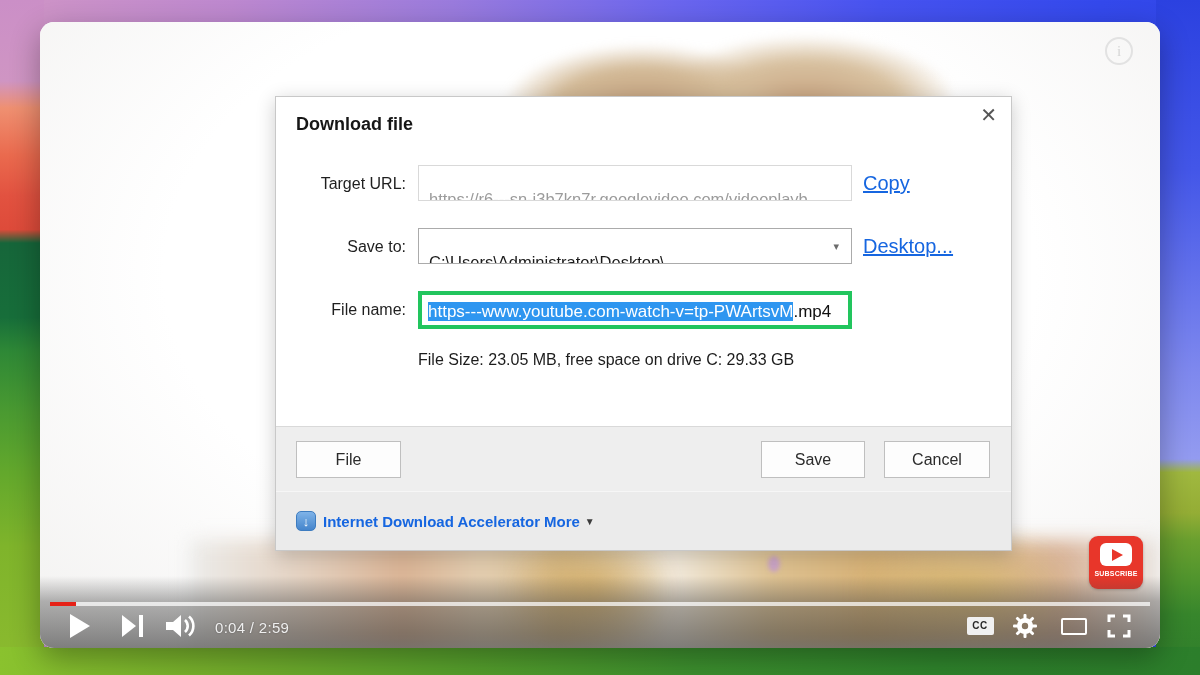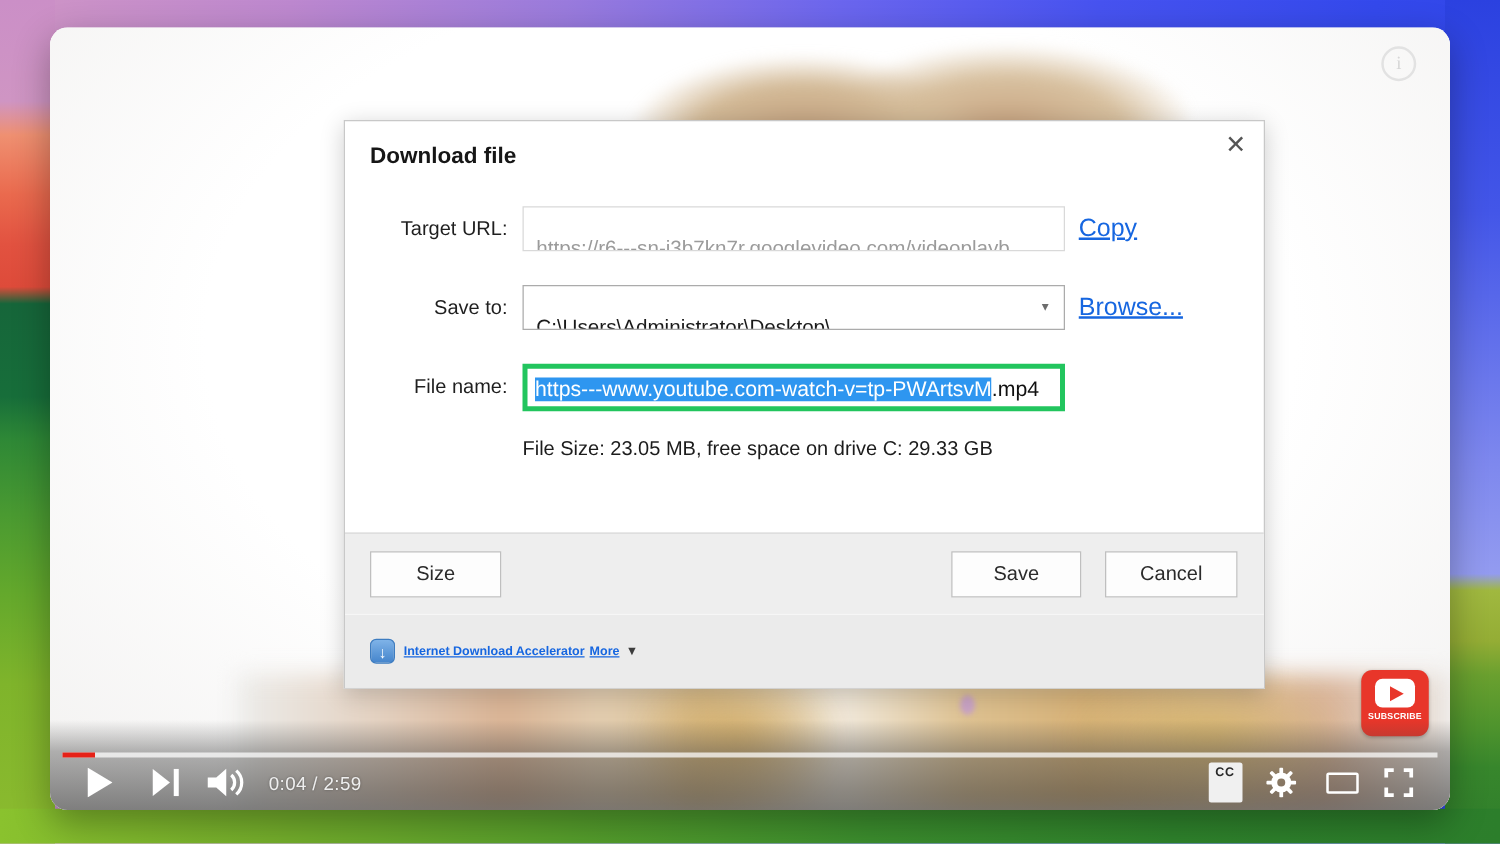--- a/index.html
+++ b/index.html
@@ -47,21 +47,21 @@
   .progress-track { position:absolute; left:10px; right:10px; bottom:42px; height:4px; background:rgba(255,255,255,.72); }
   .progress-played { width:26px; height:100%; background:#e62117; }
   .pc { position:absolute; bottom:8px; height:28px; background:none; border:none; cursor:pointer;
     display:flex; align-items:center; justify-content:center; }
   .pc.play { left:28px; width:24px; }
   .pc.next { left:80px; width:26px; }
   .pc.vol  { left:124px; width:34px; }
   .time { position:absolute; left:175px; bottom:12px; color:#efefef; font-size:15px; letter-spacing:.3px;
     text-shadow:0 0 2px rgba(0,0,0,.35); }
   .pc.cc   { left:925px; width:30px; }
-  .cc-box { width:27px; height:32px; background:#f0f0f0; border-radius:2px; color:#2a2a2a; font-size:10px;
+  .cc-box { width:27px; height:18px; background:#f0f0f0; border-radius:2px; color:#2a2a2a; font-size:10px;
     font-weight:bold; text-align:center; line-height:18px; letter-spacing:.5px; }
   .pc.gear { left:972px; width:26px; }
   .pc.mini { left:1019px; width:30px; }
   .mini-rect { display:block; width:26px; height:17px; border:2px solid #fff; border-radius:2px; }
   .pc.full { left:1065px; width:28px; }
 
   .dialog { position:absolute; left:235px; top:74px; width:737px; height:455px; background:#fff;
     border:1px solid #c8c8c8; box-shadow:0 4px 18px rgba(0,0,0,.20); }
   .dlg-title { position:absolute; left:20px; top:17px; font-size:18px; font-weight:bold; color:#161616; }
   .dlg-close { position:absolute; right:14px; top:6px; background:none; border:none; font-size:20px;
@@ -84,21 +84,21 @@
   .btn { position:absolute; top:344px; height:37px; background:#fdfdfd; border:1px solid #bfbfbf;
     font-size:16px; color:#2b2b2b; cursor:pointer; }
   .btn.open { left:20px; width:105px; }
   .btn.save { left:485px; width:104px; }
   .btn.cancel { left:608px; width:106px; }
   .dlg-ida { position:absolute; left:0; right:0; top:394px; bottom:0; background:#ebebeb;
     border-top:1px solid #f6f6f6; display:flex; align-items:center; padding-left:20px; }
   .ida-icon { width:20px; height:20px; border-radius:5px; border:1px solid #3d7cc0; margin-right:7px;
     background:linear-gradient(180deg,#7fb3e8,#4585cc); color:#fff; font-size:13px; font-weight:bold;
     text-align:center; line-height:19px; }
-  .ida-link, .more-link { font-size:10px; color:#1666e0; text-decoration:underline; font-weight:bold; cursor:pointer; }
+  .ida-link, .more-link { font-size:15px; color:#1666e0; font-weight:bold; cursor:pointer; }
   .more-link { margin-left:4px; }
   .more-arrow { margin-left:5px; font-size:10px; color:#3c3c3c; }
 </style>
 </head>
 <body>
 
 <div class="screen">
   <div class="wp-left"></div>
   <div class="wp-right"></div>
   <div class="wp-bottom"></div>
@@ -134,32 +134,32 @@
         </div>
         <a class="f-link">Copy</a>
       </div>
 
       <div class="form-row row2">
         <label class="f-label">Save to:</label>
         <div class="f-field save-field">
           <span>C:\Users\Administrator\Desktop\</span>
           <span class="caret">▾</span>
         </div>
-        <a class="f-link">Browse...</a>
+        <a class="f-link">Desktop...</a>
       </div>
 
       <div class="form-row row3">
         <label class="f-label">File name:</label>
         <div class="f-field name-field"><span class="sel">https---www.youtube.com-watch-v=tp-PWArtsvM</span><span class="ext">.mp4</span></div>
       </div>
 
       <div class="file-info">File Size: 23.05 MB, free space on drive C: 29.33 GB</div>
 
       <div class="dlg-gray"></div>
-      <button class="btn open">Size</button>
+      <button class="btn open">File</button>
       <button class="btn cancel">Cancel</button>
       <button class="btn save">Save</button>
 
       <div class="dlg-ida">
         <span class="ida-icon"><span>↓</span></span>
         <a class="ida-link">Internet Download Accelerator</a>
         <a class="more-link">More</a>
         <span class="more-arrow">▼</span>
       </div>
     </div>

